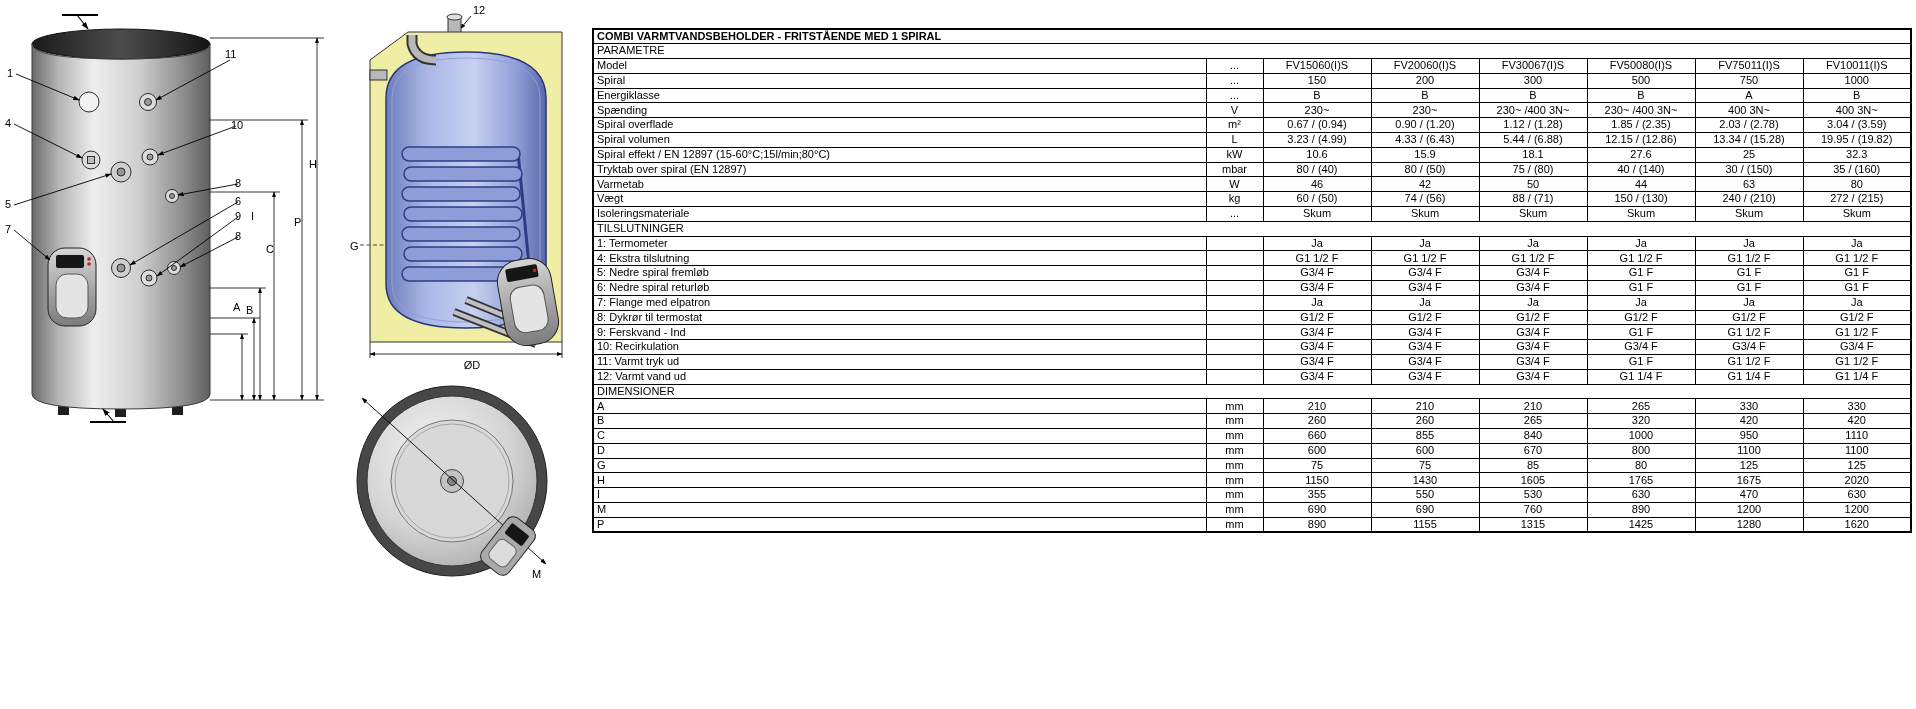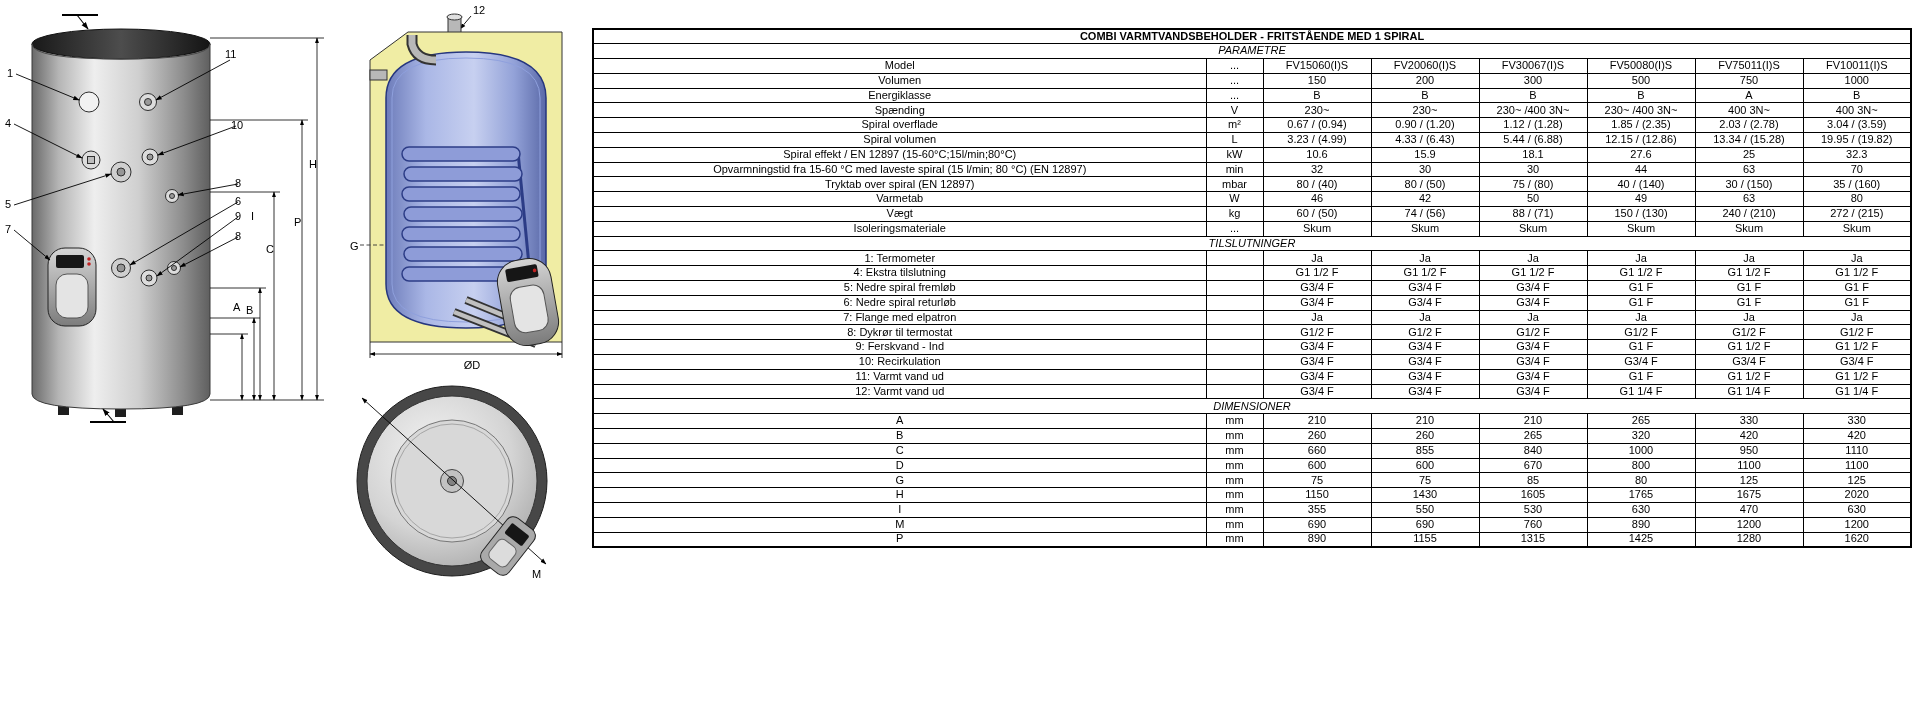--- a/index.html
+++ b/index.html
@@ -15,22 +15,22 @@
   .dw { position: absolute; }
   svg text { font-family: "Liberation Sans", sans-serif; fill: #000; }
   .table-wrap { position: absolute; left: 592px; top: 28px; }
   table.spec { border-collapse: collapse; table-layout: fixed; width: 1318px; border: 2px solid #000; background: #fff; }
   table.spec td {
     border: 1px solid #000;
     font-size: 11px; height: 14.8px; line-height: 1.05;
     padding: 0 3px; white-space: nowrap; overflow: hidden;
   }
   td.cell-title { font-weight: bold; }
-  td.cell-section { border-top: 2px solid #000; font-style: italic; }
-  td.cell-label { text-align: center; }
+  td.cell-section { border-top: 2px solid #000; }
+  td.cell-label { text-align: left; }
   td.cell-unit  { text-align: center; }
   td.cell-value { text-align: center; }
 </style>
 </head>
 <body>
 
 <div class="page">
 
   <div class="drawings">
 
@@ -287,21 +287,21 @@
             <td class="cell-label">Model</td>
             <td class="cell-unit">...</td>
             <td class="cell-value">FV15060(I)S</td>
             <td class="cell-value">FV20060(I)S</td>
             <td class="cell-value">FV30067(I)S</td>
             <td class="cell-value">FV50080(I)S</td>
             <td class="cell-value">FV75011(I)S</td>
             <td class="cell-value">FV10011(I)S</td>
           </tr>
           <tr>
-            <td class="cell-label">Volumen</td>
+            <td class="cell-label">Spiral</td>
             <td class="cell-unit">...</td>
             <td class="cell-value">150</td>
             <td class="cell-value">200</td>
             <td class="cell-value">300</td>
             <td class="cell-value">500</td>
             <td class="cell-value">750</td>
             <td class="cell-value">1000</td>
           </tr>
           <tr>
             <td class="cell-label">Energiklasse</td>
@@ -347,46 +347,36 @@
             <td class="cell-label">Spiral effekt / EN 12897 (15-60°C;15l/min;80°C)</td>
             <td class="cell-unit">kW</td>
             <td class="cell-value">10.6</td>
             <td class="cell-value">15.9</td>
             <td class="cell-value">18.1</td>
             <td class="cell-value">27.6</td>
             <td class="cell-value">25</td>
             <td class="cell-value">32.3</td>
           </tr>
           <tr>
-            <td class="cell-label">Opvarmningstid fra 15-60 °C med laveste spiral (15 l/min; 80 °C) (EN 12897)</td>
-            <td class="cell-unit">min</td>
-            <td class="cell-value">32</td>
-            <td class="cell-value">30</td>
-            <td class="cell-value">30</td>
-            <td class="cell-value">44</td>
-            <td class="cell-value">63</td>
-            <td class="cell-value">70</td>
-          </tr>
-          <tr>
             <td class="cell-label">Tryktab over spiral (EN 12897)</td>
             <td class="cell-unit">mbar</td>
             <td class="cell-value">80 / (40)</td>
             <td class="cell-value">80 / (50)</td>
             <td class="cell-value">75 / (80)</td>
             <td class="cell-value">40 / (140)</td>
             <td class="cell-value">30 / (150)</td>
             <td class="cell-value">35 / (160)</td>
           </tr>
           <tr>
             <td class="cell-label">Varmetab</td>
             <td class="cell-unit">W</td>
             <td class="cell-value">46</td>
             <td class="cell-value">42</td>
             <td class="cell-value">50</td>
-            <td class="cell-value">49</td>
+            <td class="cell-value">44</td>
             <td class="cell-value">63</td>
             <td class="cell-value">80</td>
           </tr>
           <tr>
             <td class="cell-label">Vægt</td>
             <td class="cell-unit">kg</td>
             <td class="cell-value">60 / (50)</td>
             <td class="cell-value">74 / (56)</td>
             <td class="cell-value">88 / (71)</td>
             <td class="cell-value">150 / (130)</td>
@@ -480,21 +470,21 @@
             <td class="cell-label">10: Recirkulation</td>
             <td class="cell-unit"></td>
             <td class="cell-value">G3/4 F</td>
             <td class="cell-value">G3/4 F</td>
             <td class="cell-value">G3/4 F</td>
             <td class="cell-value">G3/4 F</td>
             <td class="cell-value">G3/4 F</td>
             <td class="cell-value">G3/4 F</td>
           </tr>
           <tr>
-            <td class="cell-label">11: Varmt vand ud</td>
+            <td class="cell-label">11: Varmt tryk ud</td>
             <td class="cell-unit"></td>
             <td class="cell-value">G3/4 F</td>
             <td class="cell-value">G3/4 F</td>
             <td class="cell-value">G3/4 F</td>
             <td class="cell-value">G1 F</td>
             <td class="cell-value">G1 1/2 F</td>
             <td class="cell-value">G1 1/2 F</td>
           </tr>
           <tr>
             <td class="cell-label">12: Varmt vand ud</td>

